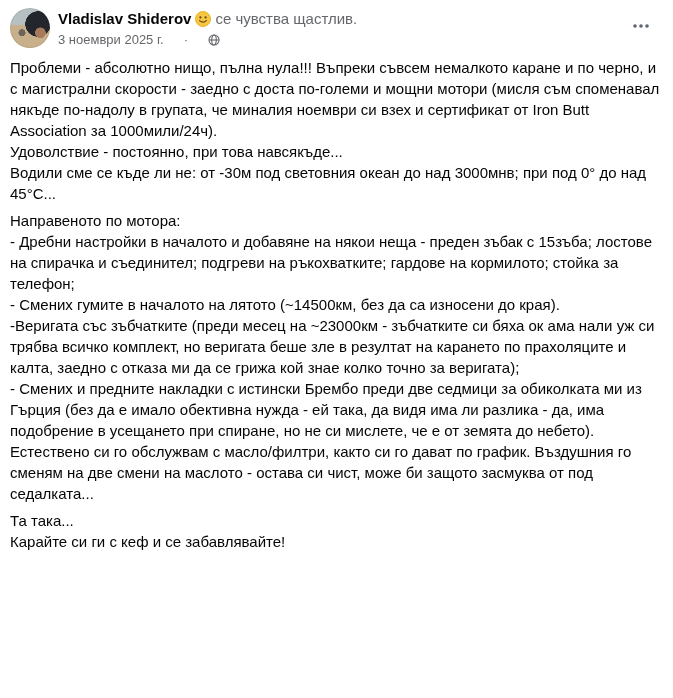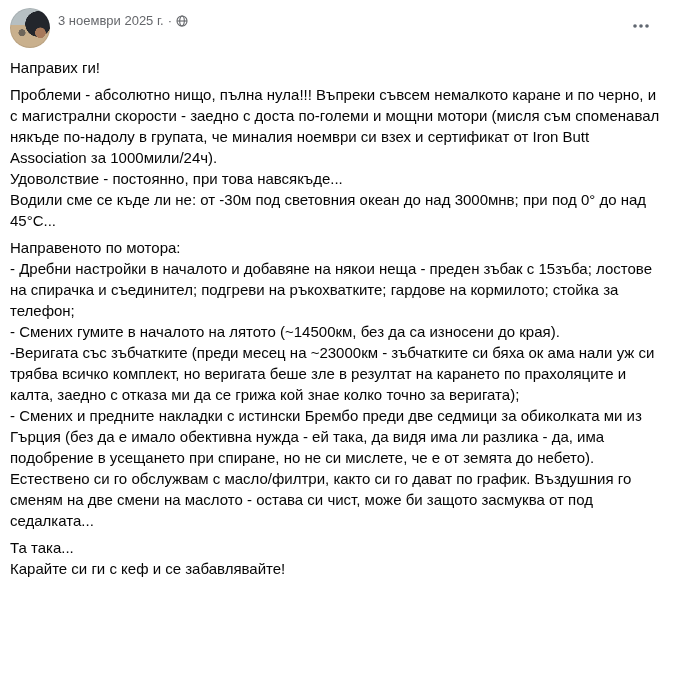--- a/index.html
+++ b/index.html
@@ -61,21 +61,21 @@
     color: #65676b;
   }
   .emoji-icon svg { display: block; }
   .date-line {
     margin-top: 4px;
     font-size: 13px;
     line-height: 15px;
     color: #65676b;
     display: flex;
     align-items: center;
-    gap: 4px;
+    gap: 20px;
   }
   .date-line .sep { color: #65676b; }
   .globe svg { display: block; }
   .more-btn {
     position: absolute;
     top: 12px;
     right: 16px;
     width: 32px;
     height: 28px;
     border: none;
@@ -101,20 +101,33 @@
 </style>
 </head>
 <body>
 
 <div class="post">
 
   <div class="header">
     <div class="avatar"></div>
 
     <div class="header-text">
+      <div class="name-line">
+        <span class="author">Vladislav Shiderov</span>
+        <span class="emoji-icon">
+          <svg width="16" height="16" viewBox="0 0 16 16">
+            <circle cx="8" cy="8" r="7.5" fill="#f7c744"></circle>
+            <circle cx="8" cy="8" r="7.5" fill="none" stroke="#e0a800" stroke-width="0.8"></circle>
+            <circle cx="5.4" cy="6.4" r="1.1" fill="#5b4714"></circle>
+            <circle cx="10.6" cy="6.4" r="1.1" fill="#5b4714"></circle>
+            <path d="M4.6 9.6 Q8 12.6 11.4 9.6" fill="none" stroke="#5b4714" stroke-width="1.2" stroke-linecap="round"></path>
+          </svg>
+        </span>
+        <span class="feeling">се чувства щастлив.</span>
+      </div>
 
       <div class="date-line">
         <span>3 ноември 2025 г.</span>
         <span class="sep">·</span>
         <span class="globe">
           <svg width="12" height="12" viewBox="0 0 12 12">
             <circle cx="6" cy="6" r="5" fill="none" stroke="#65676b" stroke-width="1.1"></circle>
             <line x1="1" y1="6" x2="11" y2="6" stroke="#65676b" stroke-width="1.1"></line>
             <ellipse cx="6" cy="6" rx="2.3" ry="5" fill="none" stroke="#65676b" stroke-width="1.1"></ellipse>
           </svg>
@@ -125,21 +138,20 @@
     <button class="more-btn" aria-label="More options">
       <svg width="20" height="20" viewBox="0 0 20 20">
         <circle cx="4" cy="10" r="1.8" fill="#606770"></circle>
         <circle cx="10" cy="10" r="1.8" fill="#606770"></circle>
         <circle cx="16" cy="10" r="1.8" fill="#606770"></circle>
       </svg>
     </button>
   </div>
 
   <div class="body">
-    <div class="para">Направих ги!</div>
     <div class="para">Проблеми - абсолютно нищо, пълна нула!!! Въпреки съвсем немалкото каране и по черно, и с магистрални скорости - заедно с доста по-големи и мощни мотори (мисля съм споменавал някъде по-надолу в групата, че миналия ноември си взех и сертификат от Iron Butt Association за 1000мили/24ч).
 Удоволствие - постоянно, при това навсякъде...
 Водили сме се къде ли не: от -30м под световния океан до над 3000мнв; при под 0° до над 45°C...</div>
     <div class="para">Направеното по мотора:
 - Дребни настройки в началото и добавяне на някои неща - преден зъбак с 15зъба; лостове на спирачка и съединител; подгреви на ръкохватките; гардове на кормилото; стойка за телефон;
 - Смених гумите в началото на лятото (~14500км, без да са износени до края).
 -Веригата със зъбчатките (преди месец на ~23000км - зъбчатките си бяха ок ама нали уж си трябва всичко комплект, но веригата беше зле в резултат на карането по прахоляците и калта, заедно с отказа ми да се грижа кой знае колко точно за веригата);
 - Смених и предните накладки с истински Брембо преди две седмици за обиколката ми из Гърция (без да е имало обективна нужда - ей така, да видя има ли разлика - да, има подобрение в усещането при спиране, но не си мислете, че е от земята до небето).
 Естествено си го обслужвам с масло/филтри, както си го дават по график. Въздушния го сменям на две смени на маслото - остава си чист, може би защото засмуква от под седалката...</div>
     <div class="para">Та така...

